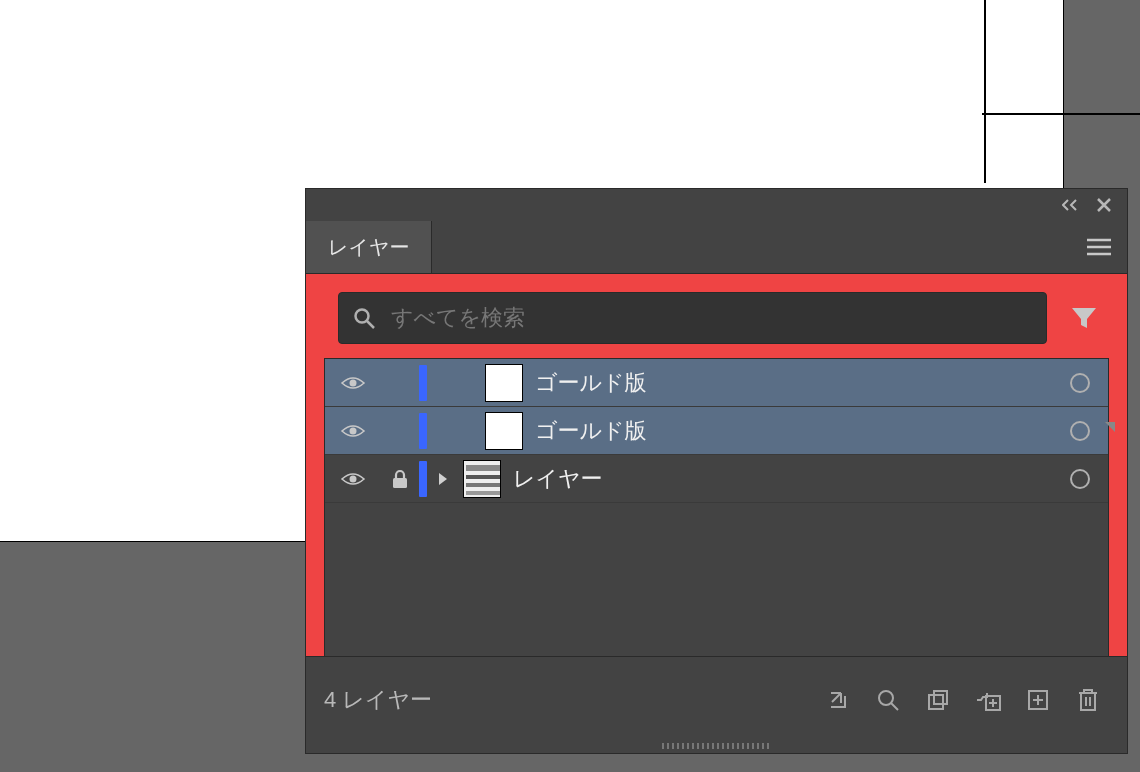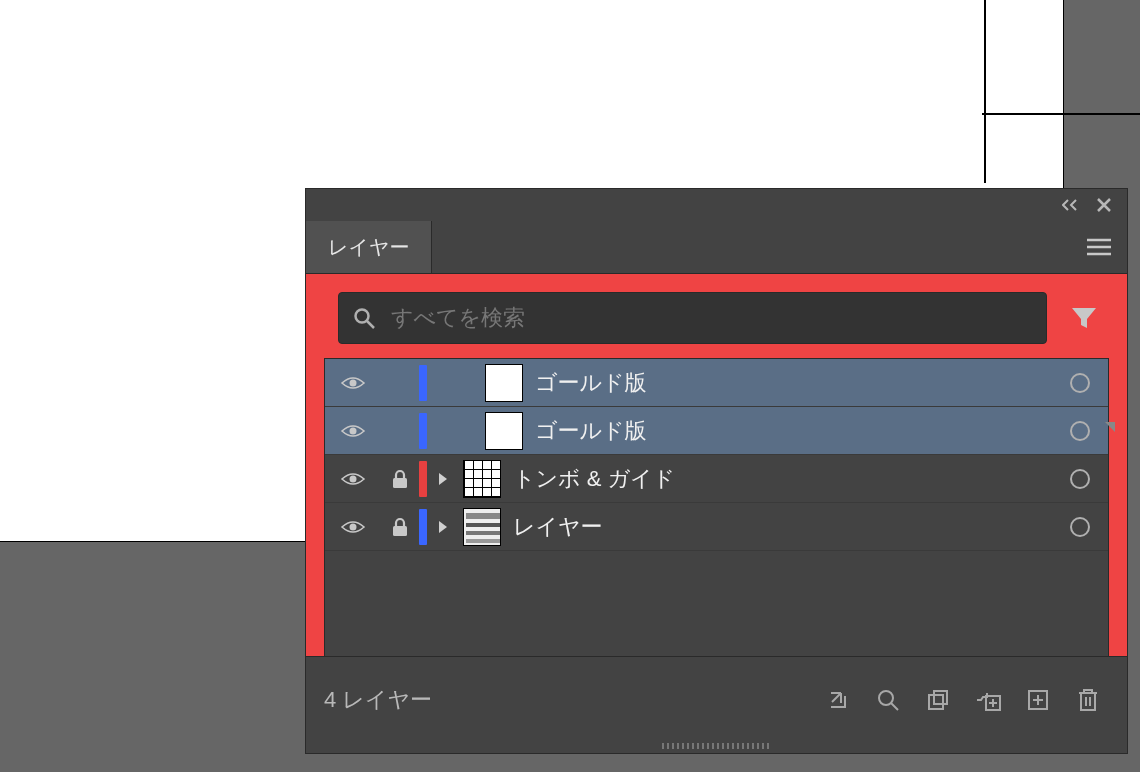--- a/index.html
+++ b/index.html
@@ -371,45 +371,20 @@
               <path d="M1 8 Q12 -2 23 8 Q12 18 1 8 Z" stroke="currentColor" stroke-width="1.6" fill="none"></path>
               <circle cx="12" cy="8" r="3.5" fill="currentColor"></circle>
             </svg>
           </div>
           <div class="lock">
             <svg width="18" height="20" viewBox="0 0 18 20">
               <rect x="2" y="9" width="14" height="10" rx="1.5" fill="currentColor"></rect>
               <path d="M5 9 V6 a4 4 0 0 1 8 0 V9" stroke="currentColor" stroke-width="2.2" fill="none"></path>
             </svg>
           </div>
-          <div class="color-strip" style="background:#e74040"></div>
-          <div class="expand">
-            <svg width="12" height="14" viewBox="0 0 12 14">
-              <path d="M2 1 L10 7 L2 13 Z" fill="currentColor"></path>
-            </svg>
-          </div>
-          <div class="thumb guides" style="margin-left:4px"></div>
-          <div class="lbl">トンボ &amp; ガイド</div>
-          <div class="target">
-            <div class="ring"></div>
-          </div>
-        </div>
-        <div class="layer-row">
-          <div class="vis">
-            <svg width="24" height="16" viewBox="0 0 24 16">
-              <path d="M1 8 Q12 -2 23 8 Q12 18 1 8 Z" stroke="currentColor" stroke-width="1.6" fill="none"></path>
-              <circle cx="12" cy="8" r="3.5" fill="currentColor"></circle>
-            </svg>
-          </div>
-          <div class="lock">
-            <svg width="18" height="20" viewBox="0 0 18 20">
-              <rect x="2" y="9" width="14" height="10" rx="1.5" fill="currentColor"></rect>
-              <path d="M5 9 V6 a4 4 0 0 1 8 0 V9" stroke="currentColor" stroke-width="2.2" fill="none"></path>
-            </svg>
-          </div>
           <div class="color-strip" style="background:#3a66ff"></div>
           <div class="expand">
             <svg width="12" height="14" viewBox="0 0 12 14">
               <path d="M2 1 L10 7 L2 13 Z" fill="currentColor"></path>
             </svg>
           </div>
           <div class="thumb notes" style="margin-left:4px"></div>
           <div class="lbl">レイヤー</div>
           <div class="target">
             <div class="ring"></div>

